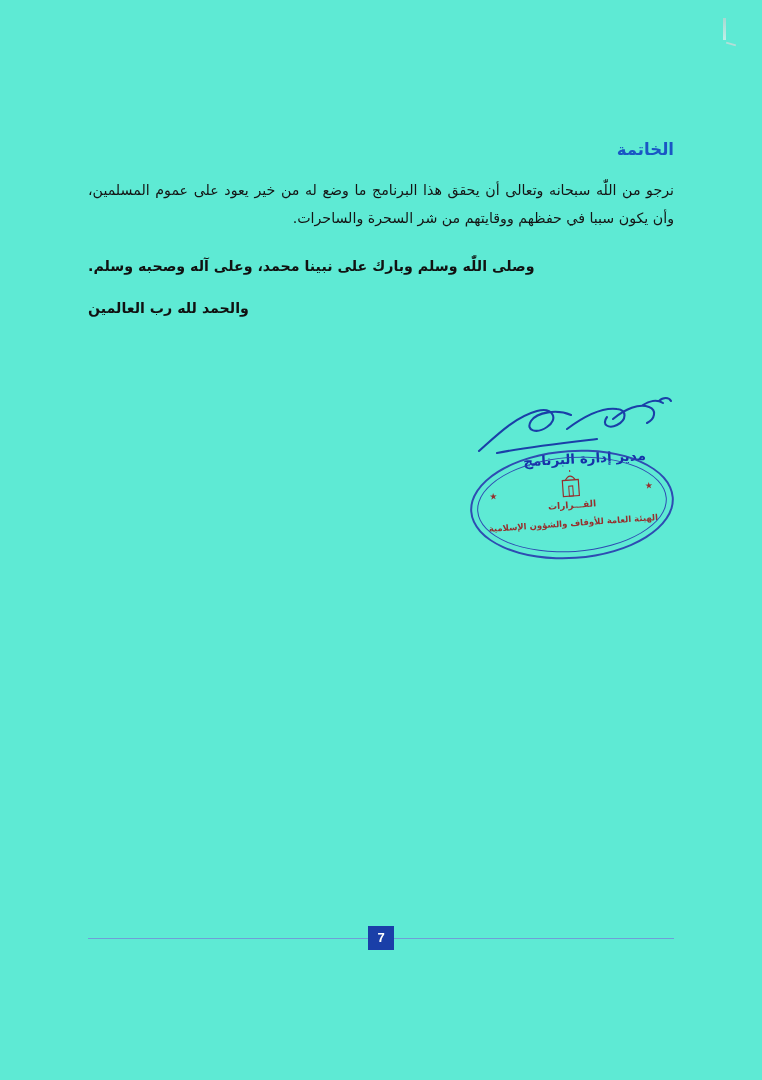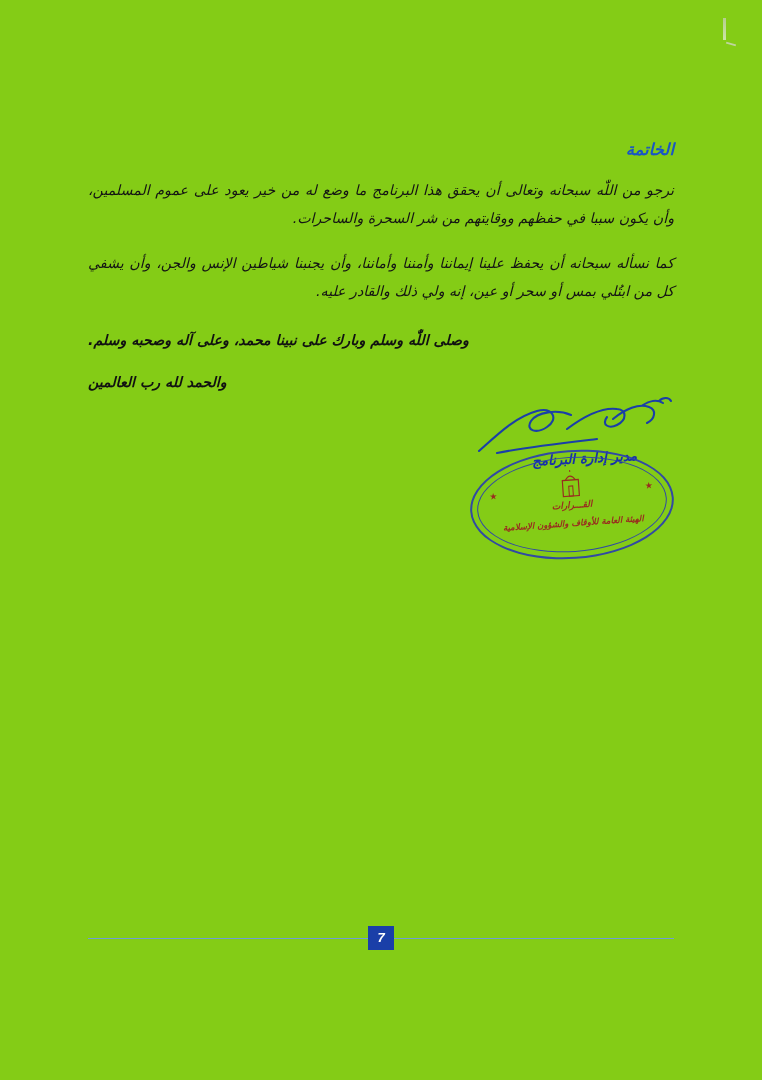--- a/index.html
+++ b/index.html
@@ -12,22 +12,21 @@
     height: 1080px;
     position: relative;
     font-family: "DejaVu Sans", "Liberation Sans", sans-serif;
     color: #1a1a1a;
     overflow: hidden;
   }
 
   .page {
     position: absolute;
     inset: 0;
-    background: #84cc16;
-    font-style: italic;
+    background: #5eead4;
   }
 
   
   .scan-mark {
     position: absolute;
     top: 18px;
     right: 36px;
     width: 3px;
     height: 22px;
     background: linear-gradient(to bottom, #cfcfcf, #f2f2f2);
@@ -208,21 +207,20 @@
 
   <div class="scan-mark"></div>
   <div class="scan-mark2"></div>
 
   <div class="content">
 
     <h2 class="section-title">الخاتمة</h2>
 
     <p class="body-par">نرجو من اللّٰه سبحانه وتعالى أن يحقق هذا البرنامج ما وضع له من خير يعود على عموم المسلمين، وأن يكون سببا في حفظهم ووقايتهم من شر السحرة والساحرات.</p>
 
-    <p class="body-par">كما نسأله سبحانه أن يحفظ علينا إيماننا وأمننا وأماننا، وأن يجنبنا شياطين الإنس والجن، وأن يشفي كل من ابتُلي بمس أو سحر أو عين، إنه ولي ذلك والقادر عليه.</p>
 
     <p class="centered-bold">وصلى اللّٰه وسلم وبارك على نبينا محمد، وعلى آله وصحبه وسلم.</p>
 
     <p class="centered-bold second">والحمد لله رب العالمين</p>
   </div>
 
   <div class="sign-area">
 
     <svg class="signature" viewBox="0 0 215 70">
       <g fill="none" stroke="#1a3fa8" stroke-width="2.1" stroke-linecap="round">

